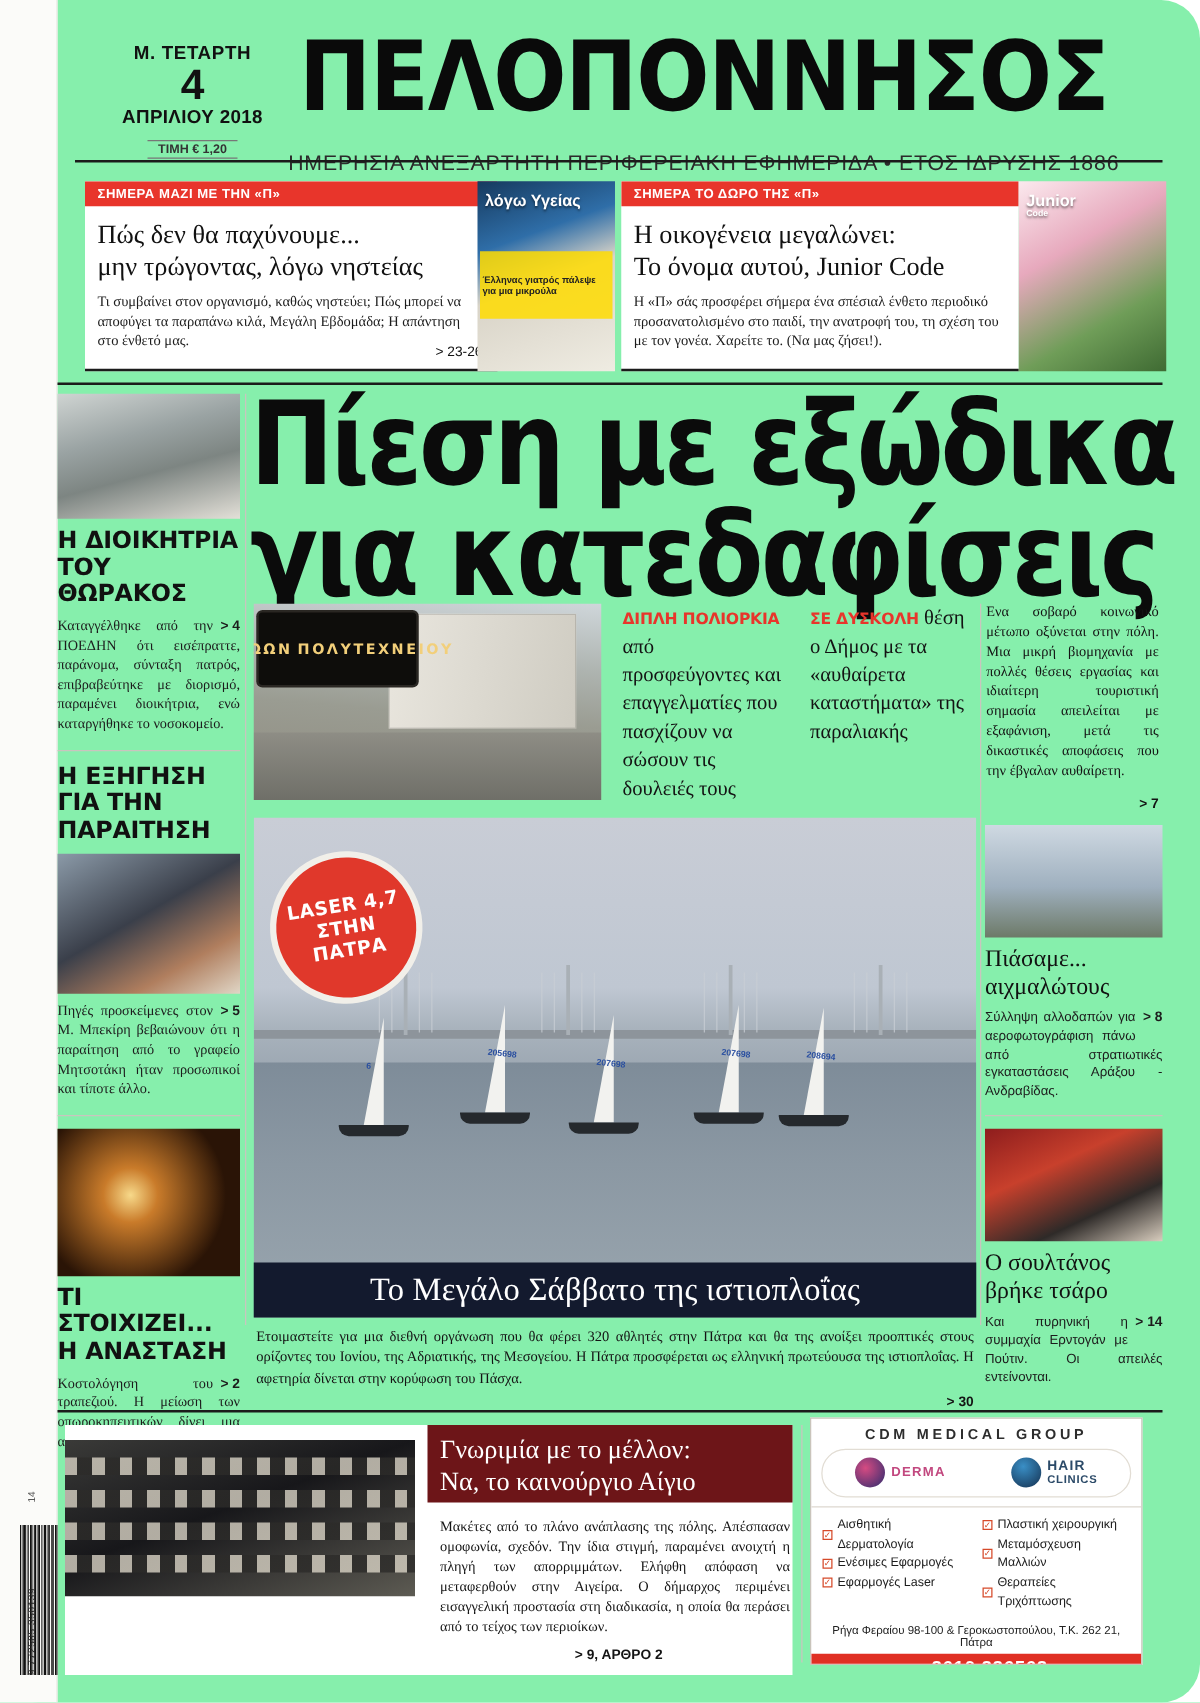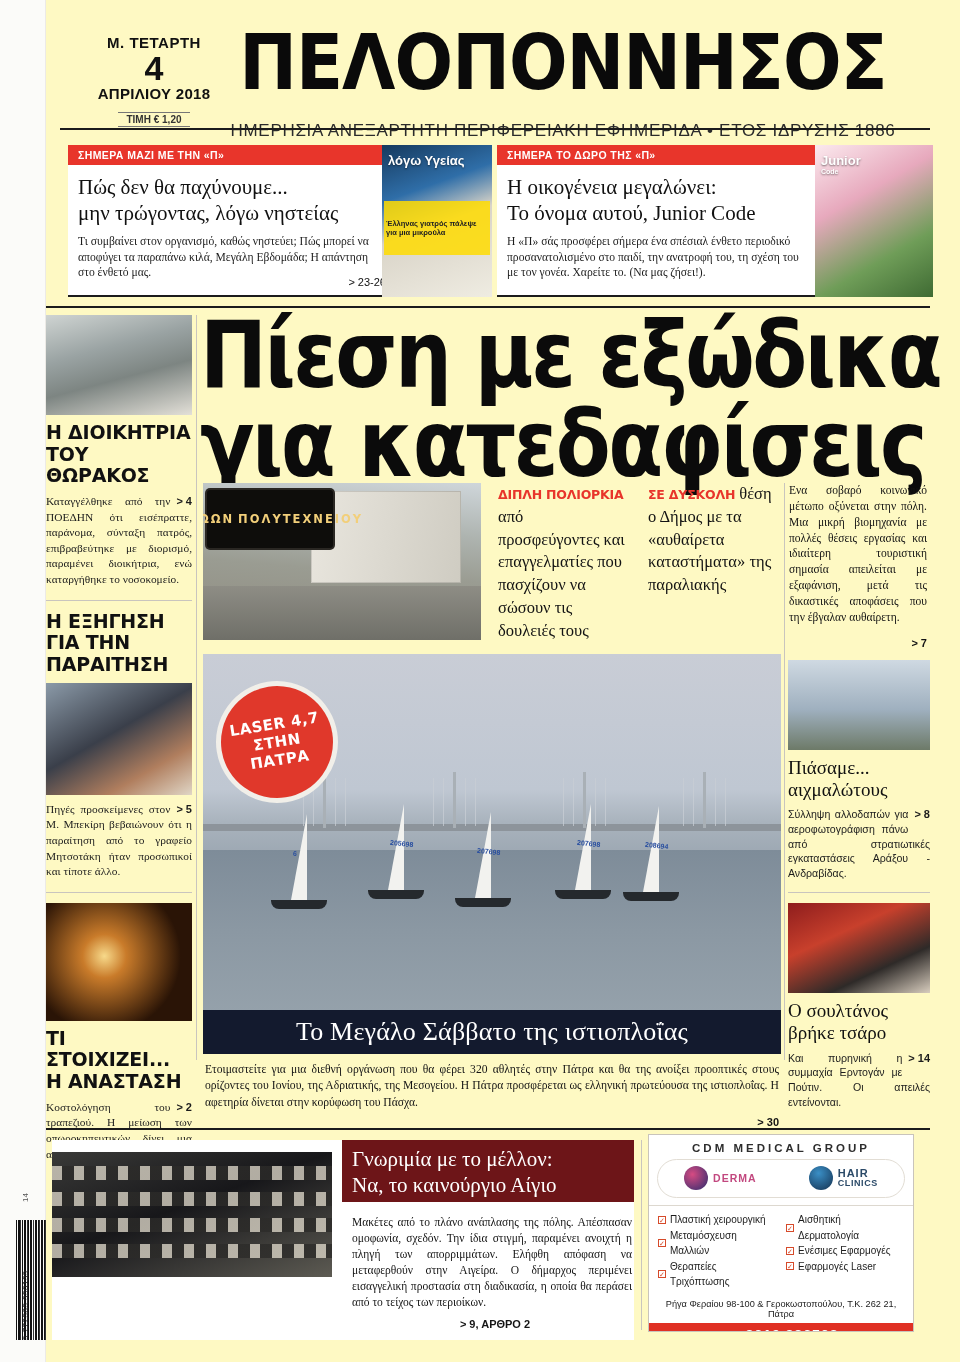--- a/index.html
+++ b/index.html
@@ -10,21 +10,22 @@
     height: 1362px;
     background: #ffffff;
     font-family: "Liberation Sans", sans-serif;
     overflow: hidden;
     position: relative;
   }
 
   .page {
     position: absolute;
     inset: 0;
-    background: #fef9c3;
+    background: #86efac;
+    border-radius: 31px;
   }
 
   
   .spine {
     position: absolute;
     left: 0; top: 0;
     width: 46px; height: 1362px;
     background: #fbfbf9;
     border-right: 1px solid #eceae6;
   }
@@ -712,45 +713,45 @@
         <div class="logo-txt hair">
           <b>HAIR</b>
           <i>CLINICS</i>
         </div>
       </div>
     </div>
     <div class="ad-services">
       <ul>
         <li>
             <span class="chk">✓</span>
+            <span>Αισθητική Δερματολογία</span>
+          </li>
+        <li>
+            <span class="chk">✓</span>
+            <span>Ενέσιμες Εφαρμογές</span>
+          </li>
+        <li>
+            <span class="chk">✓</span>
+            <span>Εφαρμογές Laser</span>
+          </li>
+      </ul>
+      <ul>
+        <li>
+            <span class="chk">✓</span>
             <span>Πλαστική χειρουργική</span>
           </li>
         <li>
             <span class="chk">✓</span>
             <span>Μεταμόσχευση Μαλλιών</span>
           </li>
         <li>
             <span class="chk">✓</span>
             <span>Θεραπείες Τριχόπτωσης</span>
           </li>
       </ul>
-      <ul>
-        <li>
-            <span class="chk">✓</span>
-            <span>Αισθητική Δερματολογία</span>
-          </li>
-        <li>
-            <span class="chk">✓</span>
-            <span>Ενέσιμες Εφαρμογές</span>
-          </li>
-        <li>
-            <span class="chk">✓</span>
-            <span>Εφαρμογές Laser</span>
-          </li>
-      </ul>
     </div>
     <div class="ad-addr">Ρήγα Φεραίου 98-100 &amp; Γεροκωστοπούλου, Τ.Κ. 262 21, Πάτρα</div>
     <div class="ad-phone">
       <span>Τηλ.</span>
       <b>2610 226562</b>
     </div>
 
   </div>
 
   <div class="vline" style="left:196px; top:315px; height:745px;"></div>

